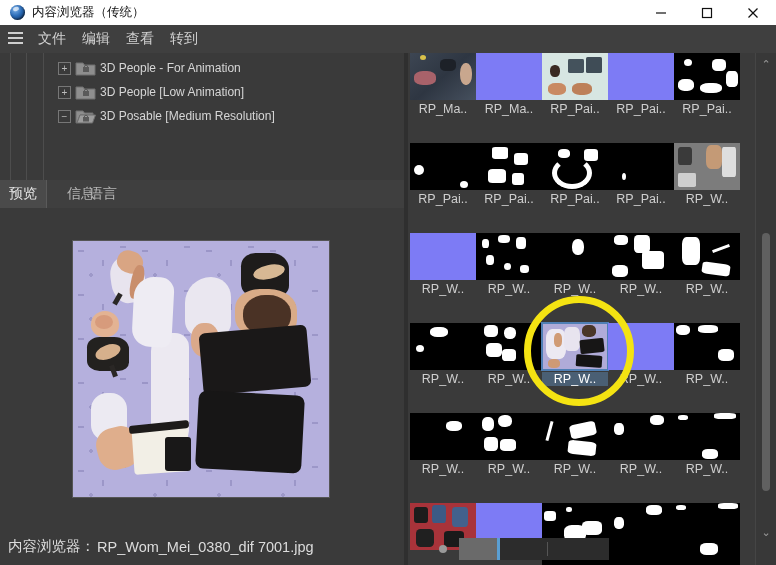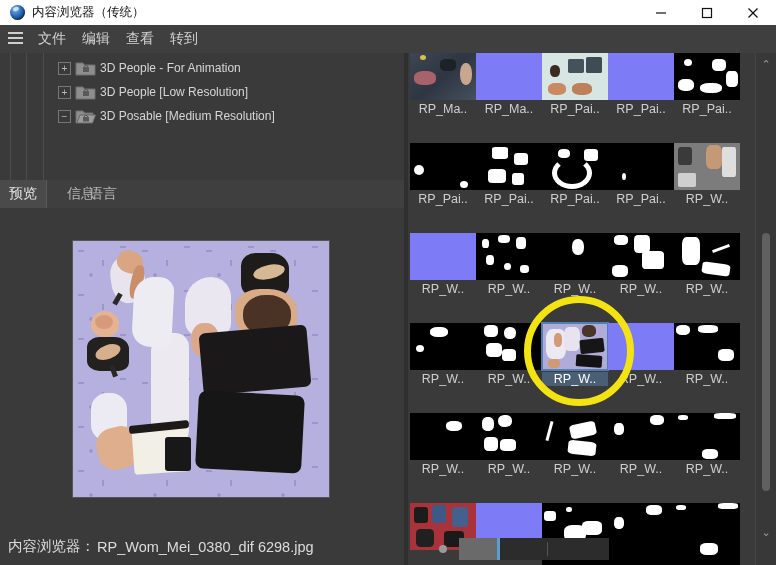--- a/index.html
+++ b/index.html
@@ -228,21 +228,21 @@
 
     <div class="tree-row" style="top:26px">
       <div class="tw" style="left:58px;top:7px">+</div>
       <div class="folder" style="left:75px;top:5px">
         <svg width="21" height="16" viewBox="0 0 21 16">
             <path d="M1 3 L8 3 L9.5 5 L20 5 L20 15 L1 15 Z" fill="#8e8e8e" stroke="#6f6f6f"></path>
             <rect x="8" y="7" width="6" height="5" fill="#5a5a5a"></rect>
             <path d="M9.3 7 a1.7 1.7 0 0 1 3.4 0" fill="none" stroke="#5a5a5a" stroke-width="1"></path>
           </svg>
       </div>
-      <div class="tree-label" style="left:100px">3D People [Low Resolution]</div>
+      <div class="tree-label" style="left:100px">3D People [Low Animation]</div>
     </div>
 
     <div class="tree-row" style="top:50px">
       <div class="tw" style="left:58px;top:7px">−</div>
       <div class="folder" style="left:75px;top:5px">
         <svg width="21" height="16" viewBox="0 0 21 16">
             <path d="M1 3 L8 3 L9.5 5 L18 5 L18 7 L5 7 L2 15 L1 15 Z" fill="#8e8e8e" stroke="#6f6f6f"></path>
             <path d="M5 7 L20.5 7 L17.5 15 L2 15 Z" fill="#9c9c9c" stroke="#6f6f6f"></path>
             <rect x="8" y="9" width="6" height="4.5" fill="#5a5a5a"></rect>
             <path d="M9.3 9 a1.7 1.7 0 0 1 3.4 0" fill="none" stroke="#5a5a5a" stroke-width="1"></path>
@@ -292,21 +292,21 @@
       <div class="blob" style="left:60px;top:186px;width:56px;height:46px;background:#f2efe6;border-radius:4px;transform:rotate(-4deg);"></div>
       <div class="blob" style="left:92px;top:196px;width:26px;height:34px;background:#191818;border-radius:3px;"></div>
       <div class="blob" style="left:56px;top:182px;width:60px;height:8px;background:#1d1b1a;transform:rotate(-6deg);border-radius:3px;"></div>
       <div class="blob" style="left:42px;top:52px;width:5px;height:12px;background:#2a2725;transform:rotate(30deg);"></div>
       <div class="blob" style="left:38px;top:124px;width:5px;height:12px;background:#2a2725;transform:rotate(-20deg);"></div>
     </div>
   </div>
 
   <div class="filename-bar">
     <span class="filename-text">内容浏览器：</span>
-    <span class="filename-text" style="margin-left:2px">RP_Wom_Mei_0380_dif 6298.jpg</span>
+    <span class="filename-text" style="margin-left:2px">RP_Wom_Mei_0380_dif 7001.jpg</span>
   </div>
 
   <div class="vdiv"></div>
 
   <div class="thumb-panel">
 
     <div class="cell" style="left:2px;top:0">
       <div class="thumb" style="background:linear-gradient(140deg,#3d4653 0%,#2e3642 50%,#46505e 100%)">
         <div class="mask" style="left:4px;top:18px;width:22px;height:14px;background:#a8626a;border-radius:40%"></div>
         <div class="mask" style="left:30px;top:6px;width:16px;height:12px;background:#1d2128;border-radius:35%"></div>

